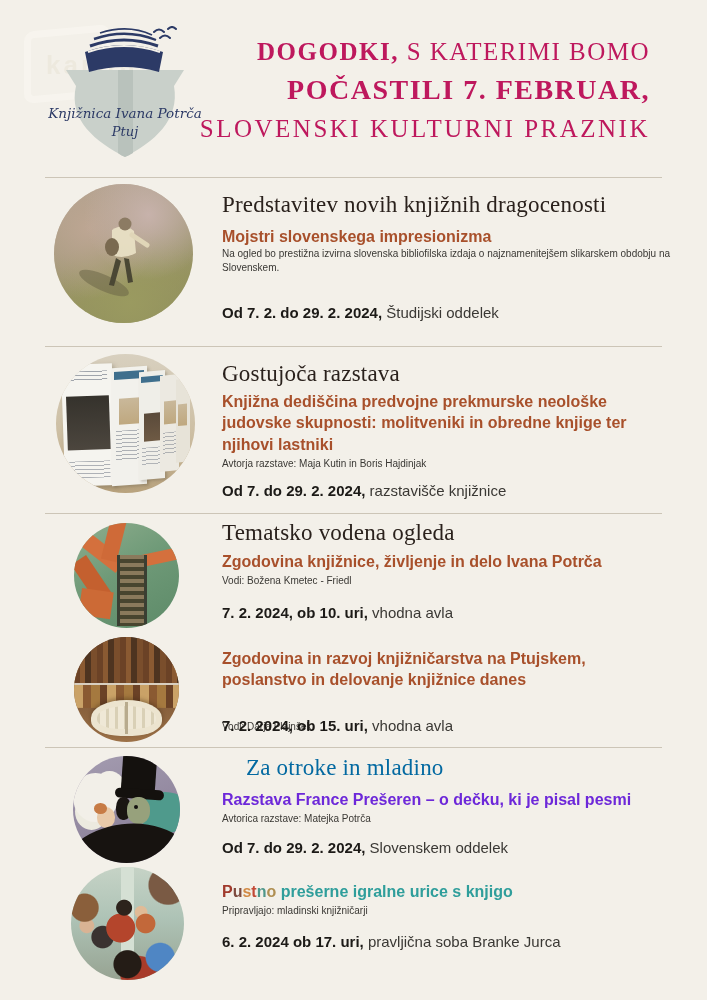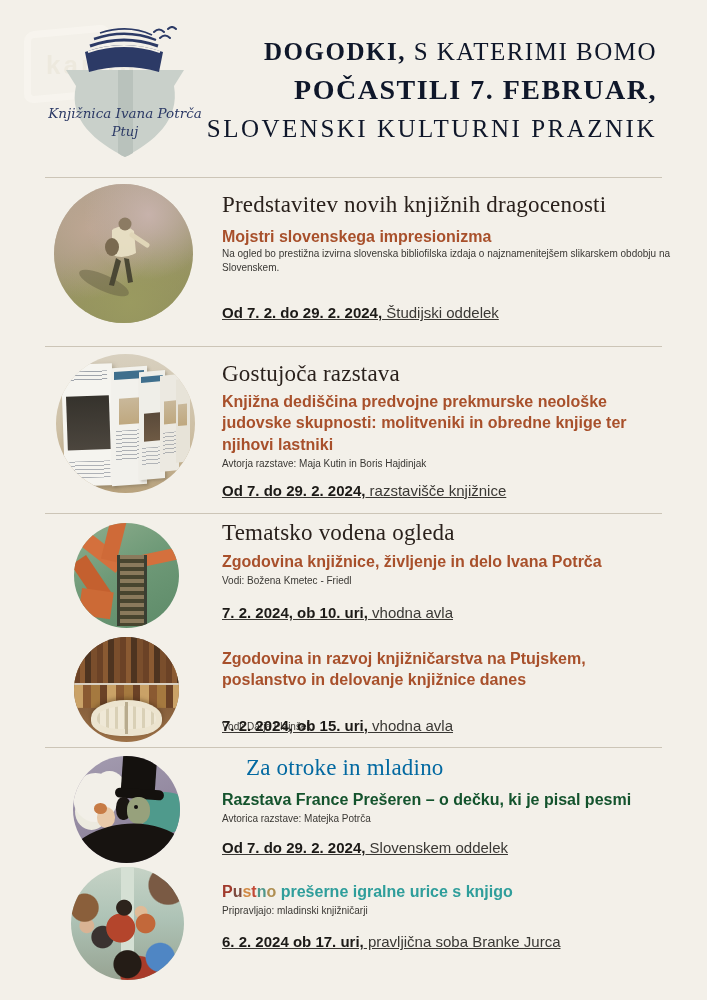--- a/index.html
+++ b/index.html
@@ -6,41 +6,41 @@
   .page{position:relative;width:707px;height:1000px;background:#f3f0e9;overflow:hidden;
         font-family:"Liberation Sans",sans-serif;color:#3a3834;}
   
   .watermark{position:absolute;left:6px;top:14px;width:150px;height:88px;opacity:.55;pointer-events:none;}
   .wm-box{position:absolute;left:18px;top:14px;width:72px;height:58px;border:7px solid #fbf9f3;
           border-radius:10px;transform:skewY(-5deg);}
   .wm-text{position:absolute;left:40px;top:36px;font-size:26px;font-weight:700;color:#e9e4d6;
            letter-spacing:3px;font-family:"Liberation Sans",sans-serif;}
   
   .logo-svg{position:absolute;left:38px;top:26px;}
-  .header-title{position:absolute;left:195px;top:38px;width:462px;text-align:right;
-                font-family:"Liberation Serif",serif;color:#0f172a;}
+  .header-title{position:absolute;left:188px;top:38px;width:462px;text-align:right;
+                font-family:"Liberation Serif",serif;color:#be185d;}
   .ht1{font-size:25px;letter-spacing:1.5px;}
   .ht1 .hb{font-weight:700;}
   .ht2{font-size:28px;font-weight:700;letter-spacing:1.5px;margin-top:8px;}
   .ht3{font-size:25px;font-weight:400;letter-spacing:2.5px;margin-top:9px;}
   
   .divider{position:absolute;left:45px;width:617px;border-top:1px solid #ccc5b7;}
   
   .circle{position:absolute;border-radius:50%;overflow:hidden;}
   .circle > div, .circle > svg{position:absolute;}
   .fill{left:0;top:0;width:100%;height:100%;}
   
   .sec-title{position:absolute;left:222px;font-family:"Liberation Serif",serif;font-size:23px;
              color:#2a211c;letter-spacing:.2px;white-space:nowrap;}
   .sec-title.teal{color:#0369a1;margin-left:24px;}
   .sub{position:absolute;left:222px;font-size:16px;font-weight:700;
        color:#a8502b;line-height:1.34;}
-  .sub.teal{color:#14532d;}
+  .sub.teal{color:#6d28d9;}
   .plain{position:absolute;left:222px;font-size:10px;color:#3a3834;line-height:1.42;}
-  .dateline{position:absolute;left:222px;font-size:15px;color:#3a3834;white-space:nowrap;text-decoration:underline;}
+  .dateline{position:absolute;left:222px;font-size:15px;color:#3a3834;white-space:nowrap;}
   .dateline .db{font-weight:700;color:#1c1a17;}
 </style>
 </head>
 <body>
 
 <div class="page">
 
   <div class="watermark">
     <div class="wm-box"></div>
     <div class="wm-text">kamra</div>

